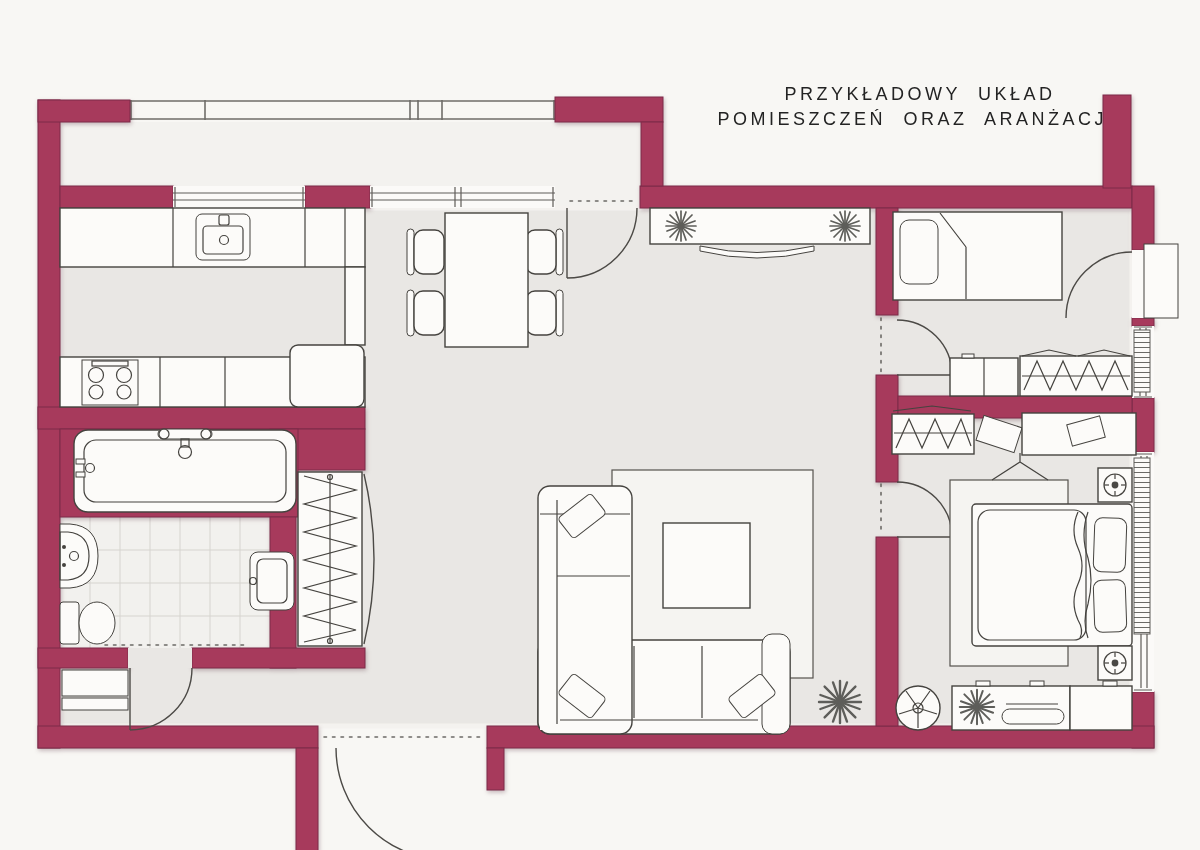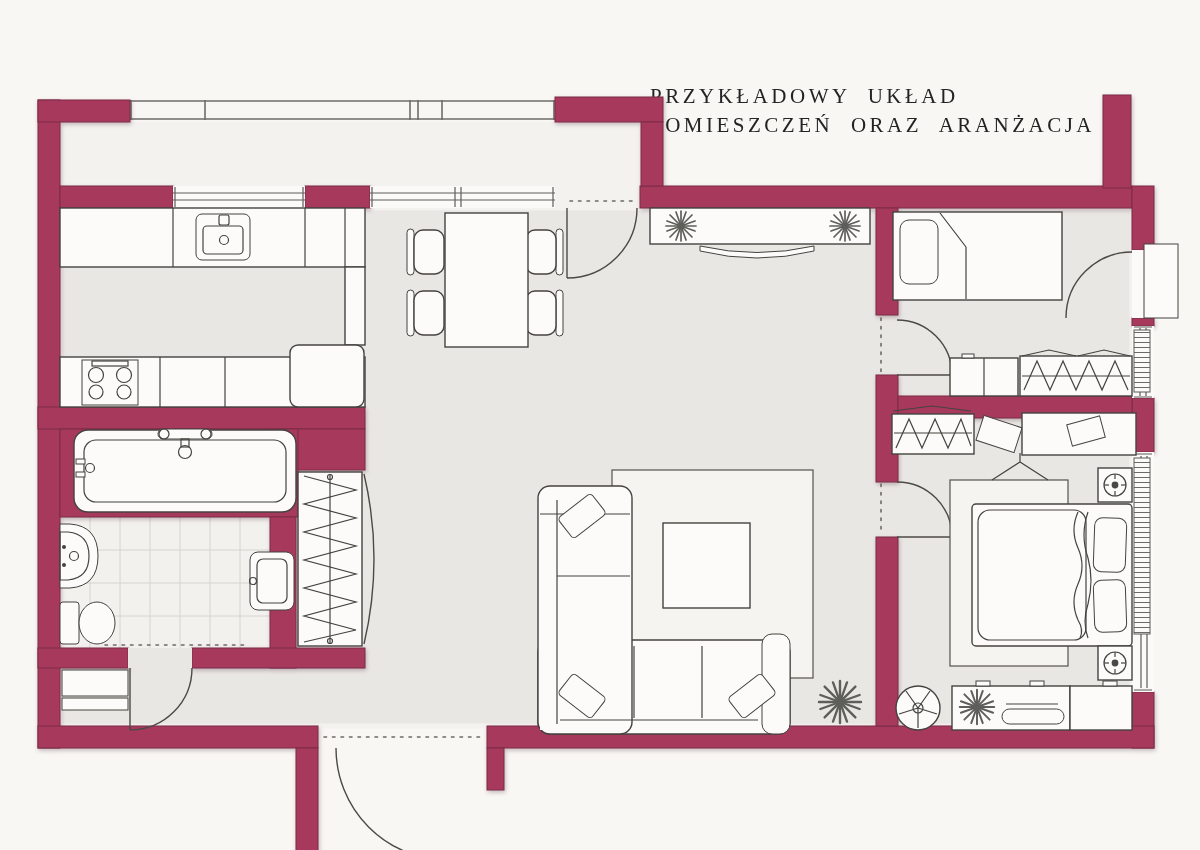--- a/index.html
+++ b/index.html
@@ -1,19 +1,19 @@
 <!DOCTYPE html>
 <html style="--wall: #a73a5c; --wall-edge: #7d2a49; --floor: #e9e7e4; --tile: #f2f1ee; --outside: #f8f7f4; --furn-fill: #fcfbf9; --furn-stroke: #45433f; --rug: #f5f4f1; --plant: #5e5e5a; --text: #232323; --railing: #6f6d69;"><head>
 <meta charset="utf-8">
 <style>
   html,body{margin:0;padding:0;background:var(--outside,#f8f7f4);}
   #page{position:relative;width:1200px;height:850px;overflow:hidden;background:var(--outside,#f8f7f4);}
   #plan{position:absolute;left:0;top:0;}
-  .title{position:absolute;left:650px;top:82px;width:540px;
-    font-family:Liberation Serif, serif;font-size:21px;font-weight:400;
+  .title{position:absolute;left:650px;top:82px;width:540px;text-align:center;
+    font-family:Liberation Sans, sans-serif;font-size:18px;font-weight:400;
     letter-spacing:3.5px;word-spacing:9px;color:var(--text,#232323);line-height:1.4;white-space:nowrap;}
   
   .w{fill:var(--wall,#a73a5c);stroke:var(--wall-edge,#7d2a49);stroke-width:1;}
   #walls{filter:drop-shadow(1.5px 2.5px 2px rgba(70,20,40,.28));}
   .furn{fill:var(--furn-fill,#fcfbf9);stroke:var(--furn-stroke,#45433f);stroke-width:1.4;}
   .thin{stroke-width:1;}
   .ln{fill:none;stroke:var(--furn-stroke,#45433f);stroke-width:1.2;}
   .arc{fill:none;stroke:#4c4a46;stroke-width:1.4;}
   .dot{fill:none;stroke:#6b6965;stroke-width:1.6;stroke-dasharray:2.5 6;stroke-linecap:round;}
   .rug{fill:var(--rug,#f5f4f1);stroke: #55524e;stroke-width:1.2;}

